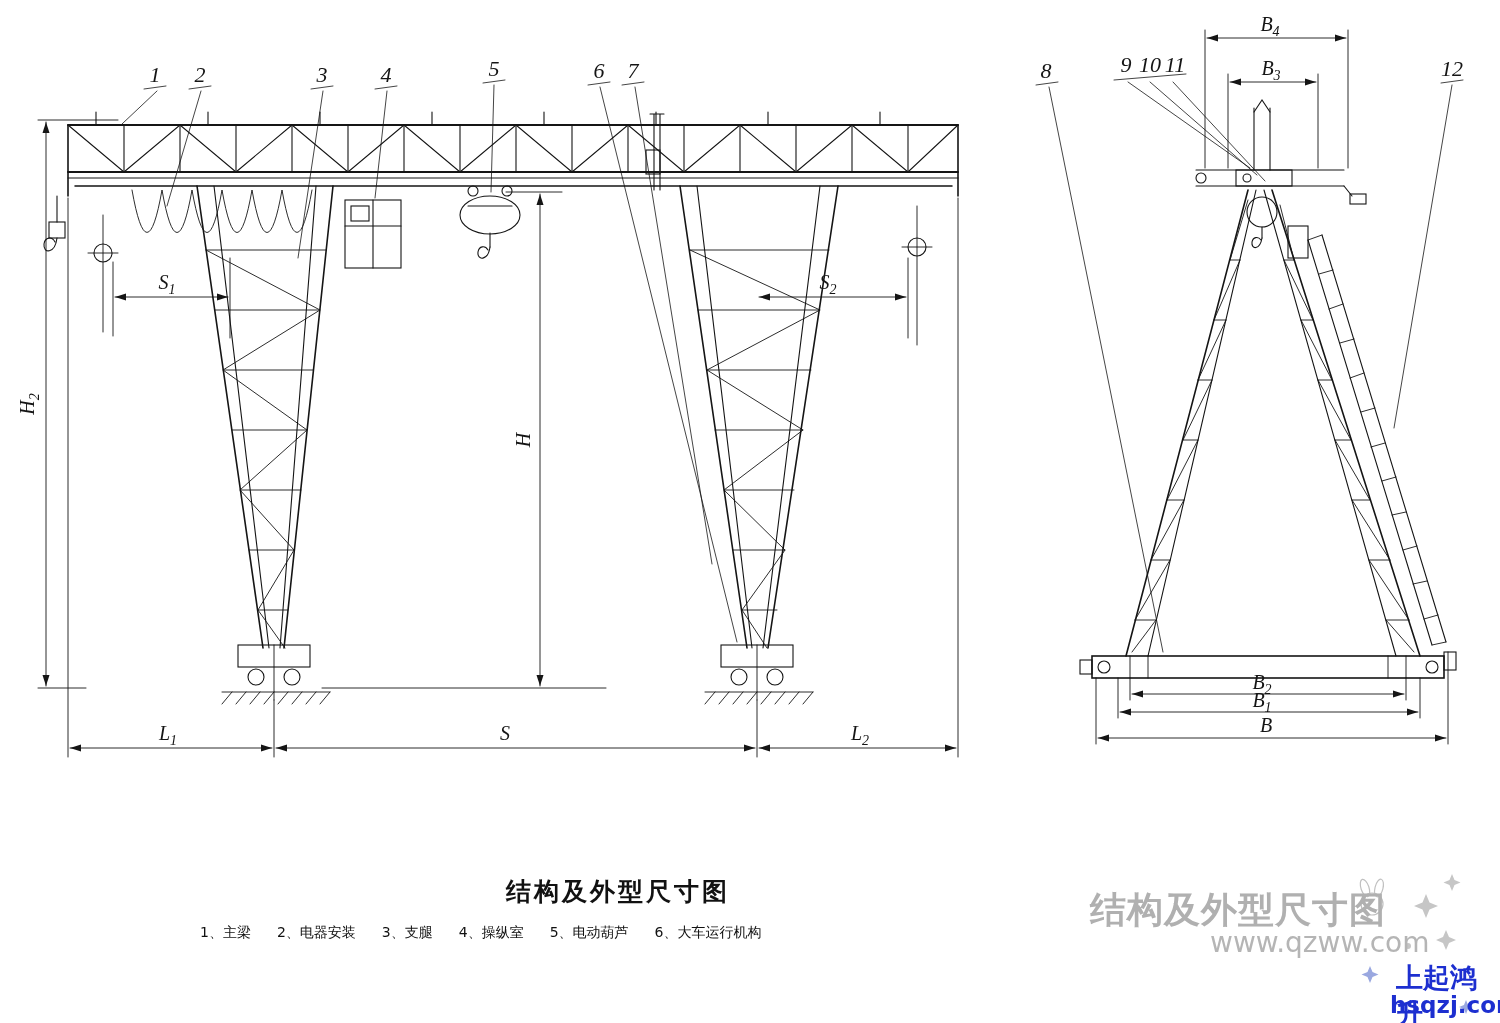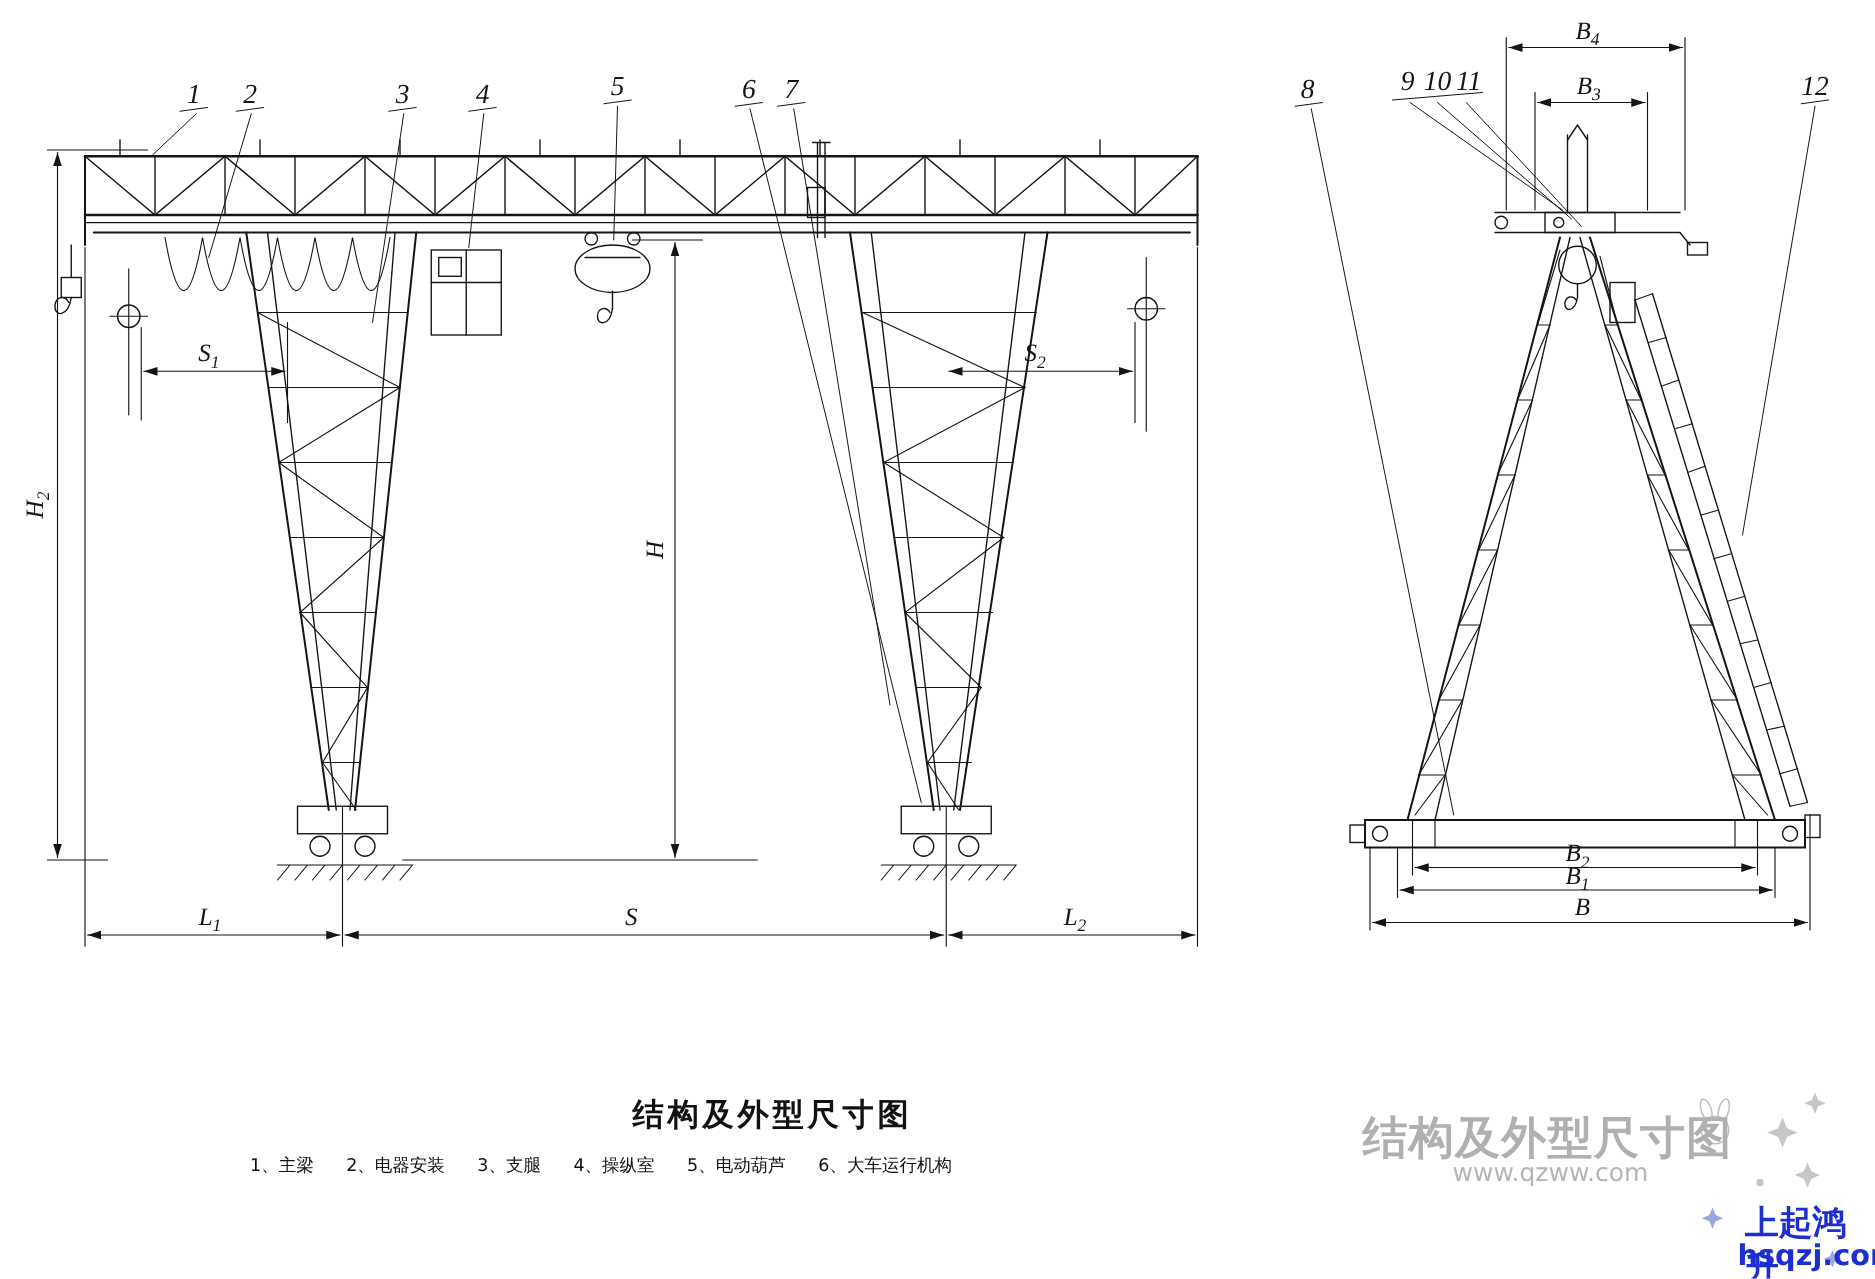--- a/index.html
+++ b/index.html
@@ -11,21 +11,21 @@
   .dl{font-size:20px;font-style:italic;}
   .sub{font-size:14px;}
   .title{position:absolute;left:506px;top:850px;font-size:25px;font-weight:bold;
          letter-spacing:3px;color:#111;margin-top:25px;}
   .legend-row{position:absolute;left:200px;font-size:14px;color:#111;white-space:nowrap;}
   .legend-row span{margin-right:26px;}
   #legend-row-1{top:924px;}
   #legend-row-2{top:974px;}
   .wm-store{position:absolute;left:1090px;top:886px;font-size:36px;color:#b0b0b0;
             letter-spacing:1px;font-weight:bold;}
-  .wm-url{position:absolute;left:1162px;top:926px;font-size:20px;color:#b5b5b5;}
+  .wm-url{position:absolute;left:1210px;top:926px;font-size:28px;color:#b5b5b5;}
   .brand-name{position:absolute;left:1396px;top:960px;font-size:27px;font-weight:bold;color:#1d2fd0;}
   .brand-url{position:absolute;left:1390px;top:992px;font-size:23px;font-weight:bold;color:#1d2fd0;}
 </style>
 </head>
 <body>
 
 <div id="page">
 
 <svg id="drawing" width="1500" height="1023" viewBox="0 0 1500 1023" fill="none" stroke="#151515" stroke-width="1.1" stroke-linecap="round">
   <defs>

